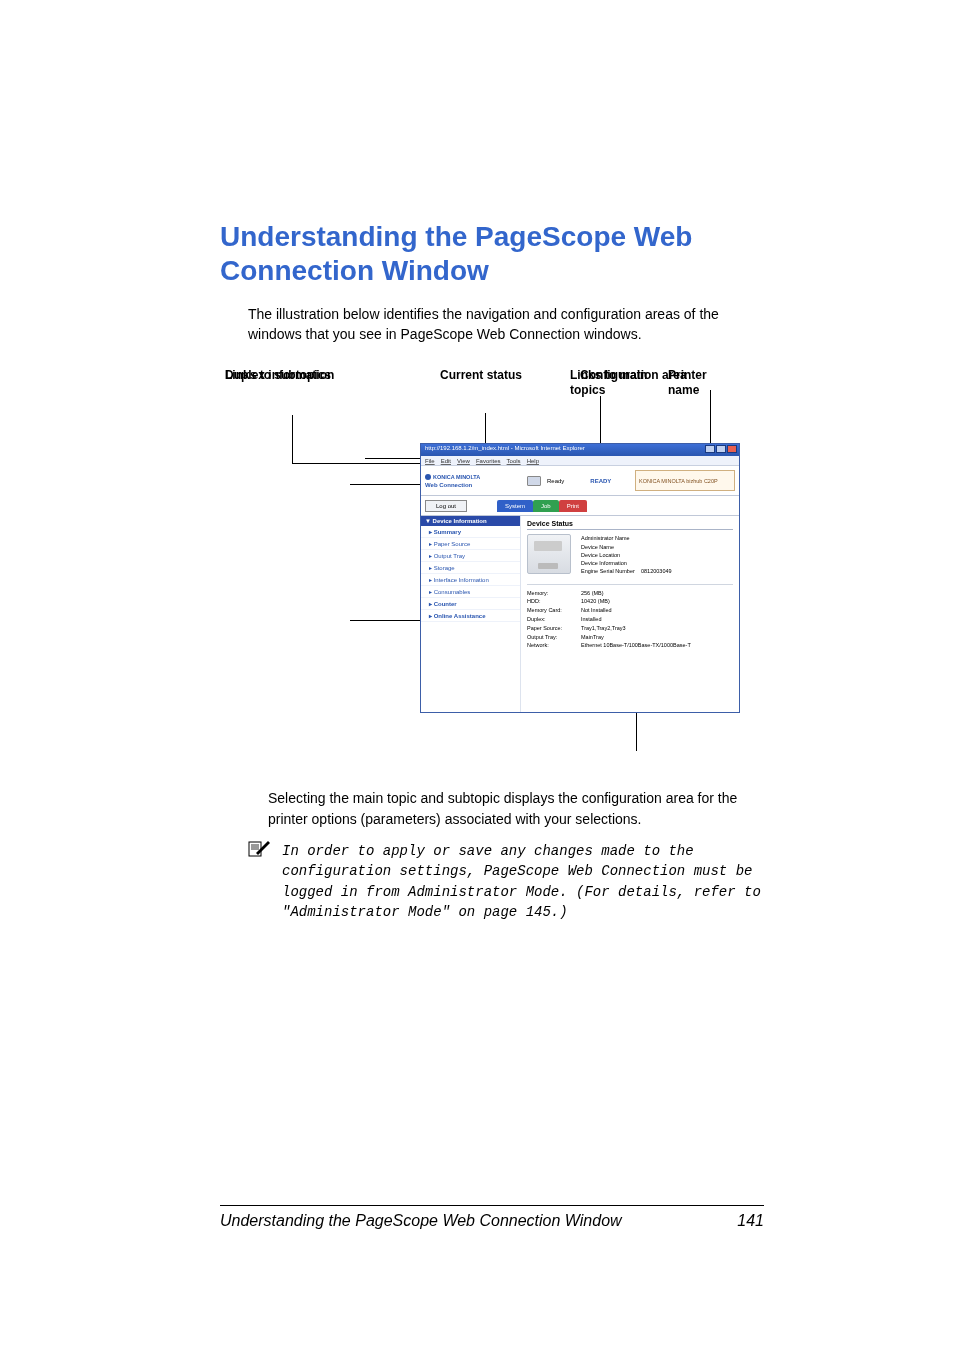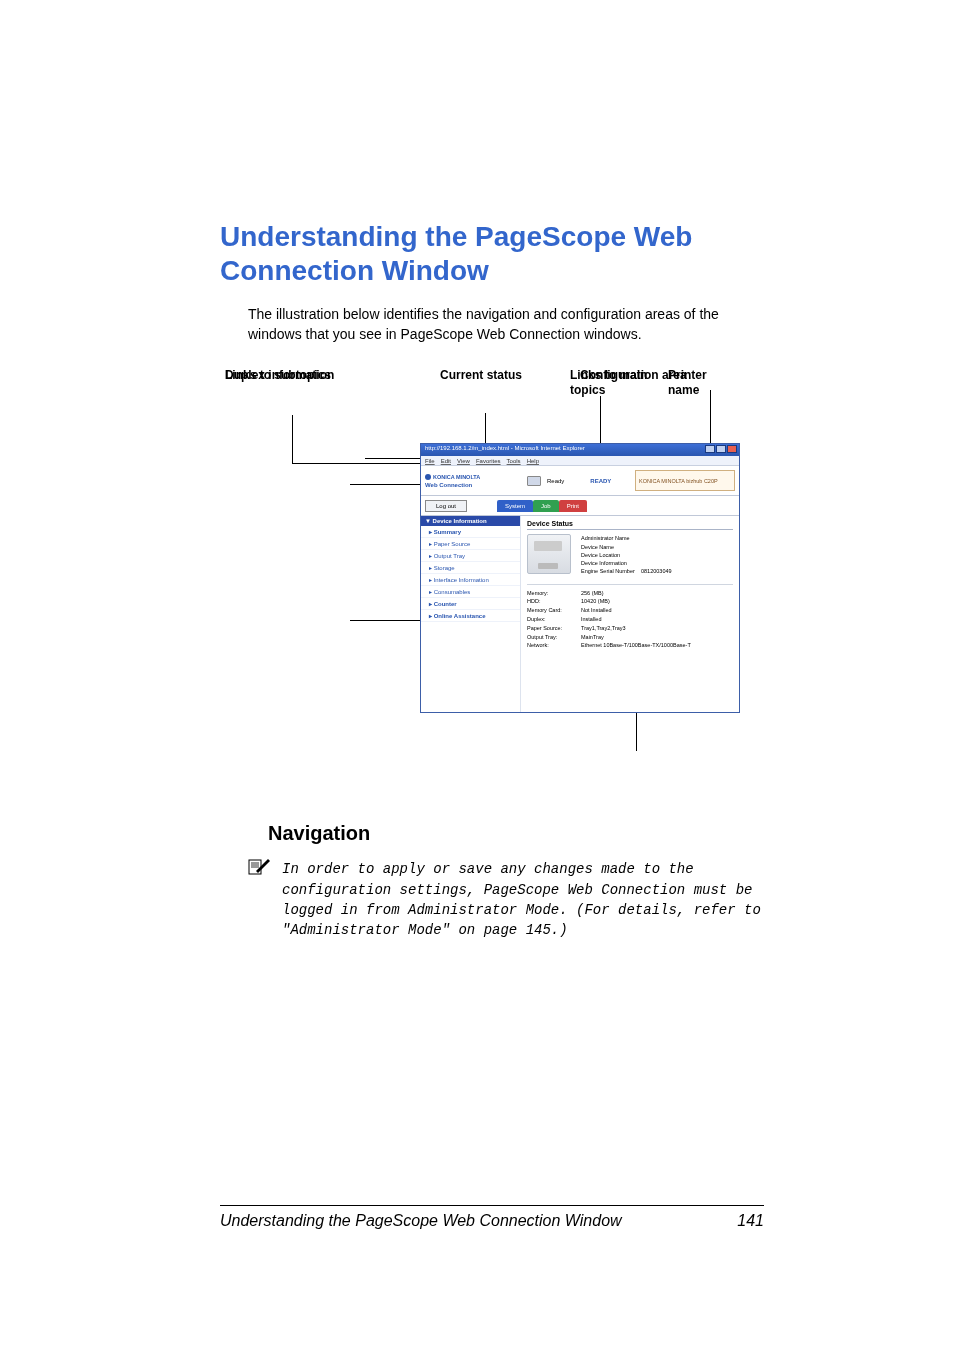--- a/index.html
+++ b/index.html
@@ -307,21 +307,21 @@
             <div class="row">
                 <span class="k">Network:</span>
                 <span>Ethernet 10Base-T/100Base-TX/1000Base-T</span>
               </div>
           </div>
         </div>
       </div>
     </div>
   </div>
 
-  <h2 class="section">Navigation</h2>
+  <p class="body-text">Selecting the main topic and subtopic displays the configuration area for the printer options (parameters) associated with your selections.</p>
 
   <div class="note-row">
     <div class="note-icon">
       <svg width="24" height="18" viewBox="0 0 24 18">
         <rect x="1" y="1" width="12" height="14" fill="none" stroke="#000" stroke-width="1"></rect>
         <line x1="3" y1="4" x2="11" y2="4" stroke="#000" stroke-width="0.8"></line>
         <line x1="3" y1="6" x2="11" y2="6" stroke="#000" stroke-width="0.8"></line>
         <line x1="3" y1="8" x2="11" y2="8" stroke="#000" stroke-width="0.8"></line>
         <path d="M10 14 L22 2 L20 0 L8 12 Z" fill="#000"></path>
       </svg>

